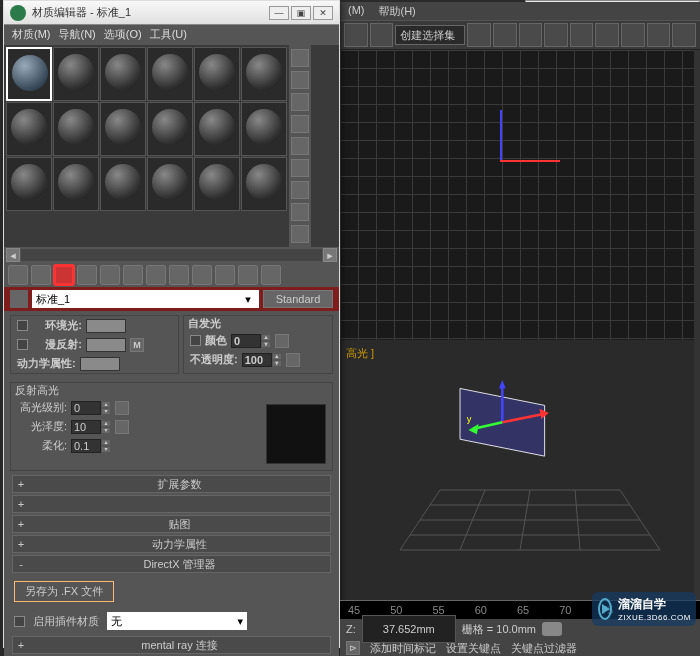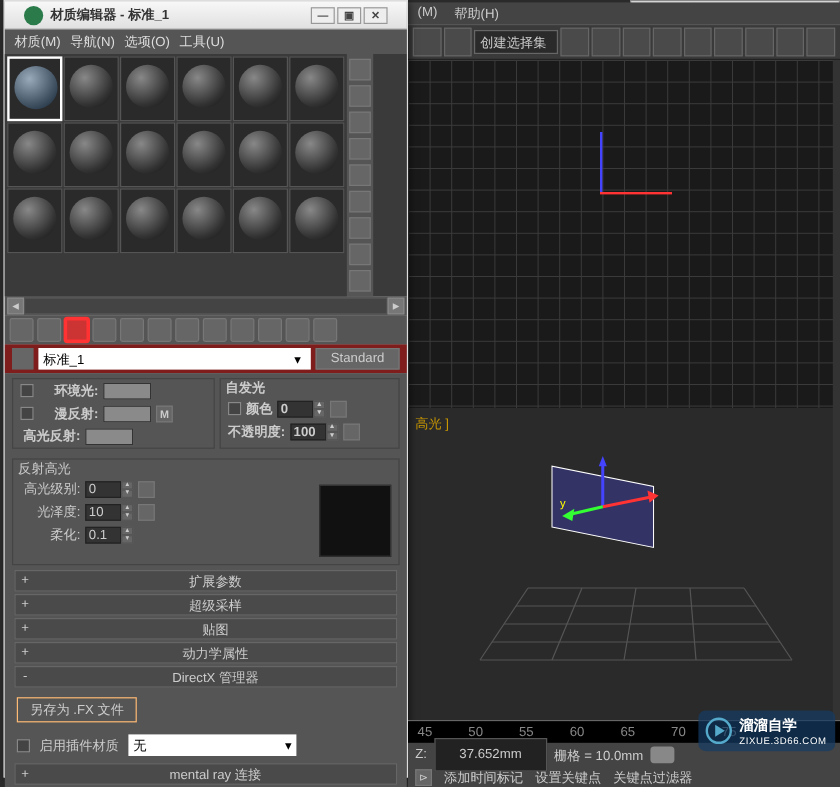--- a/index.html
+++ b/index.html
@@ -29,21 +29,21 @@
 .gizmo .axis { position: absolute; }
 .gizmo .x { background: #f33; }
 .gizmo .z { background: #44f; }
 
 
 .plane3d { position: absolute; left: 430px; top: 380px; width: 170px; height: 110px; }
 .plane3d svg { width: 100%; height: 100%; }
 
 
 .mat-editor { position: absolute; left: 3px; top: 0; width: 337px; height: 648px; background: #999; border: 1px solid #ddd; box-shadow: 2px 2px 6px rgba(0,0,0,0.5); }
-.mat-title { height: 24px; background: linear-gradient(#f8f8f8, #e0e0e0); border-bottom: 1px solid #888; display: flex; align-items: center; padding: 0 16px; color: #333; font-weight: bold; }
+.mat-title { height: 24px; background: linear-gradient(#f8f8f8, #e0e0e0); border-bottom: 1px solid #888; display: flex; align-items: center; padding: 0 6px; color: #333; }
 .mat-title .icon { width: 16px; height: 16px; background: #2a7a4a; border-radius: 50%; margin-right: 6px; }
 .mat-title .wbtn { width: 20px; height: 14px; border: 1px solid #999; background: #eee; margin-left: 2px; text-align: center; line-height: 12px; font-size: 9px; color: #444; }
 .mat-menu { height: 20px; background: #555; color: #ddd; display: flex; gap: 8px; padding: 2px 8px; }
 
 
 .sample-area { display: flex; background: #3a3a3a; }
 .sample-grid { display: grid; grid-template-columns: repeat(6, 46px); grid-template-rows: repeat(3, 54px); gap: 1px; padding: 2px; background: #3a3a3a; }
 .sphere-slot { background: #2a2a2a; border: 1px solid #555; position: relative; }
 .sphere-slot.sel { border: 2px solid #fff; }
 .sphere-slot::after { content: ""; position: absolute; left: 4px; top: 6px; width: 36px; height: 36px; border-radius: 50%; background: radial-gradient(circle at 35% 30%, #888, #333 65%, #111); }
@@ -93,21 +93,21 @@
 
 
 .status { position: absolute; left: 340px; bottom: 0; width: 360px; height: 56px; background: #444; border-top: 1px solid #666; }
 .status .ruler { height: 18px; background: #000000; display: flex; align-items: center; color: #888; font-size: 9px; gap: 30px; padding: 0 8px; }
 .status .row1 { display: flex; align-items: center; gap: 6px; padding: 2px 6px; height: 20px; }
 .status .coord { background: #222; border: 1px solid #555; padding: 0 20px; height: 28px; color: #ccc; min-width: 70px; display: flex; align-items: center; }
 .status .row2 { display: flex; align-items: center; gap: 10px; padding: 0 6px; height: 18px; color: #ccc; }
 .key-icon { width: 20px; height: 14px; background: #888; border-radius: 3px; }
 
 
-.watermark { position: absolute; right: 4px; bottom: 30px; width: 114px; height: 34px; background: rgba(20,60,100,0.7); border-radius: 6px; display: flex; align-items: center; padding: 0 6px; gap: 6px; color: #fff; font-size: 10px; }
+.watermark { position: absolute; right: 4px; bottom: 30px; width: 104px; height: 34px; background: rgba(20,60,100,0.7); border-radius: 6px; display: flex; align-items: center; padding: 0 6px; gap: 6px; color: #fff; font-size: 10px; }
 .watermark .play { width: 22px; height: 22px; border-radius: 50%; border: 2px solid #5ac; display: flex; align-items: center; justify-content: center; }
 .watermark .play::after { content: ""; border-left: 8px solid #5ac; border-top: 5px solid transparent; border-bottom: 5px solid transparent; margin-left: 2px; }
 
 
 .vp-scroll { position: absolute; right: 0; top: 50px; width: 6px; height: 550px; background: #333; }
 .vp-label { position: absolute; left: 346px; top: 346px; color: #c90; font-size: 11px; }
 </style>
 </head>
 <body>
 
@@ -266,21 +266,21 @@
           <span class="label">环境光:</span>
           <div class="swatch"></div>
         </div>
         <div class="row">
           <div class="chk"></div>
           <span class="label">漫反射:</span>
           <div class="swatch"></div>
           <div class="m-btn">M</div>
         </div>
         <div class="row">
-          <span class="label">高光反射:</span>
+          <span class="label">动力学属性:</span>
           <div class="swatch"></div>
         </div>
       </div>
       <div class="group" style="width:150px; margin-left:2px;">
         <div class="grp-title">自发光</div>
         <div class="row">
           <div class="chk"></div>
           <span>颜色</span>
           <div class="spinner">
             <div class="val">0</div>
@@ -345,21 +345,20 @@
         <div class="preview" style="margin:6px;"></div>
       </div>
     </div>
 
     <div class="rollout-bar">
         <span class="plus">+</span>
         <span class="title">扩展参数</span>
       </div>
     <div class="rollout-bar">
         <span class="plus">+</span>
-        <span class="title">超级采样</span>
       </div>
     <div class="rollout-bar">
         <span class="plus">+</span>
         <span class="title">贴图</span>
       </div>
     <div class="rollout-bar">
         <span class="plus">+</span>
         <span class="title">动力学属性</span>
       </div>
     <div class="rollout-bar">

